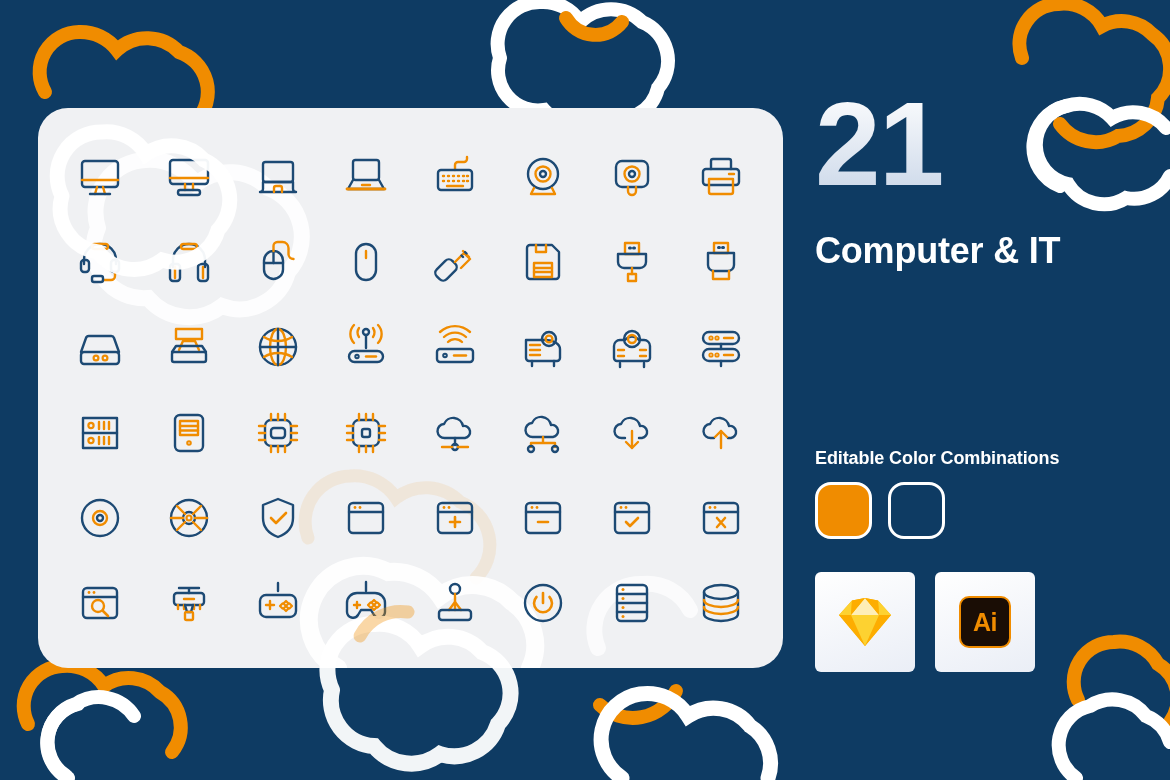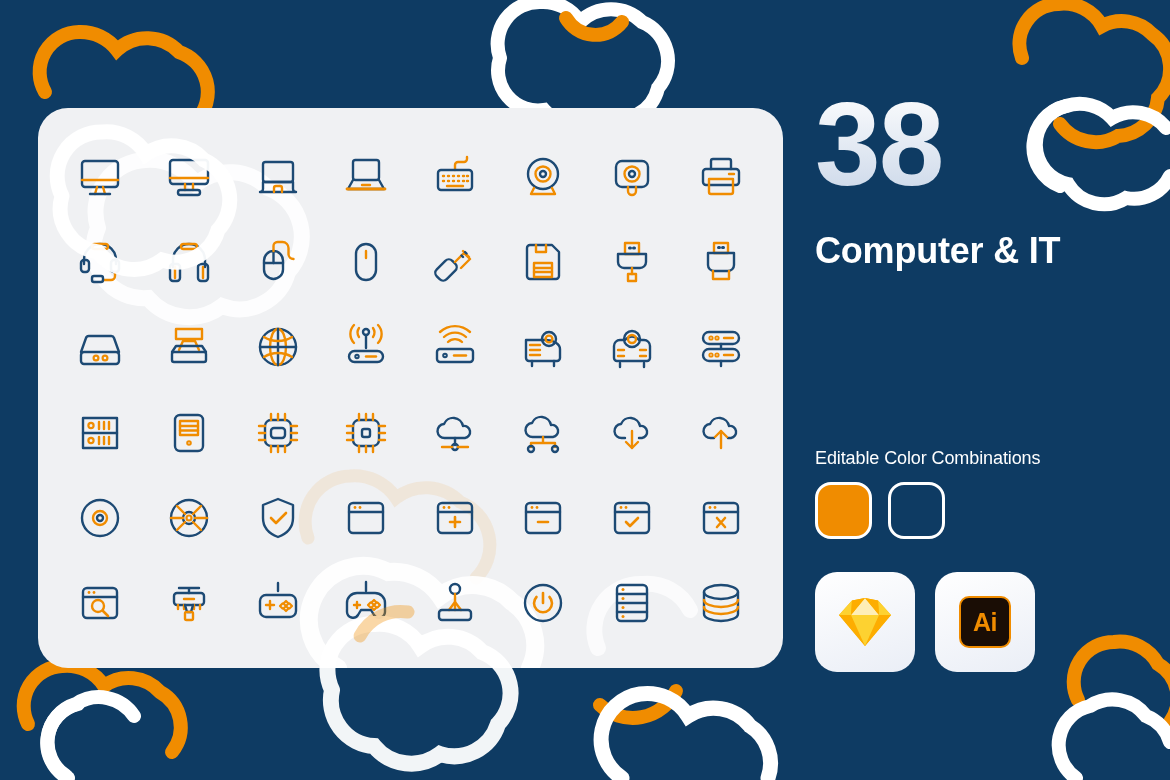--- a/index.html
+++ b/index.html
@@ -62,31 +62,31 @@
     -webkit-text-fill-color:transparent;
   }
   .pack-title {
     position:absolute; left:0; top:228px;
     font-size:36px; font-weight:700; color:#FFFFFF;
     line-height:1.28;
     letter-spacing:-0.2px;
   }
   .combo-label {
     position:absolute; left:0; top:448px;
-    font-size:18px; font-weight:400; color:#FFFFFF;
+    font-size:18px; font-weight:700; color:#FFFFFF;
     letter-spacing:-0.1px;
   }
   .swatch-row { position:absolute; left:0; top:482px; display:flex; gap:16px; }
   .swatch { width:57px; height:57px; border-radius:16px; }
   .swatch.filled { background:#F08C00; border:3px solid #FFFFFF; }
   .swatch.hollow { background:transparent; border:3px solid #FFFFFF; }
 
   .app-row { position:absolute; left:0; top:572px; display:flex; gap:20px; }
   .app-badge {
-    width:100px; height:100px; border-radius:22px;
+    width:100px; height:100px; border-radius:6px;
     background:linear-gradient(160deg,#FFFFFF 0%,#EAEEF6 100%);
     display:flex; align-items:center; justify-content:center;
   }
   .ai-tile {
     width:52px; height:52px; border-radius:10px;
     background:#1A0D05;
     border:2.5px solid #F08C00;
     display:flex; align-items:center; justify-content:center;
     font-size:25px; font-weight:700; color:#F08C00;
     letter-spacing:-0.5px;
@@ -546,21 +546,21 @@
           <path d="M8 14v22c0 3.9 7.6 7 17 7s17-3.1 17-7V14" stroke="#1D4A74" stroke-width="2.4"></path>
           <path d="M8 22c0 3.9 7.6 7 17 7s17-3.1 17-7" stroke="#F08C00" stroke-width="2.4"></path>
           <path d="M8 29c0 3.9 7.6 7 17 7s17-3.1 17-7" stroke="#F08C00" stroke-width="2.4"></path>
         </svg>
       </div>
 
     </div>
   </div>
 
   <div class="right-panel">
-    <div class="count-number">38</div>
+    <div class="count-number">21</div>
 
     <div class="pack-title">
       <div>Computer &amp; IT</div>
     </div>
 
     <div class="combo-label">Editable Color Combinations</div>
 
     <div class="swatch-row">
       <div class="swatch filled"></div>
       <div class="swatch hollow"></div>

